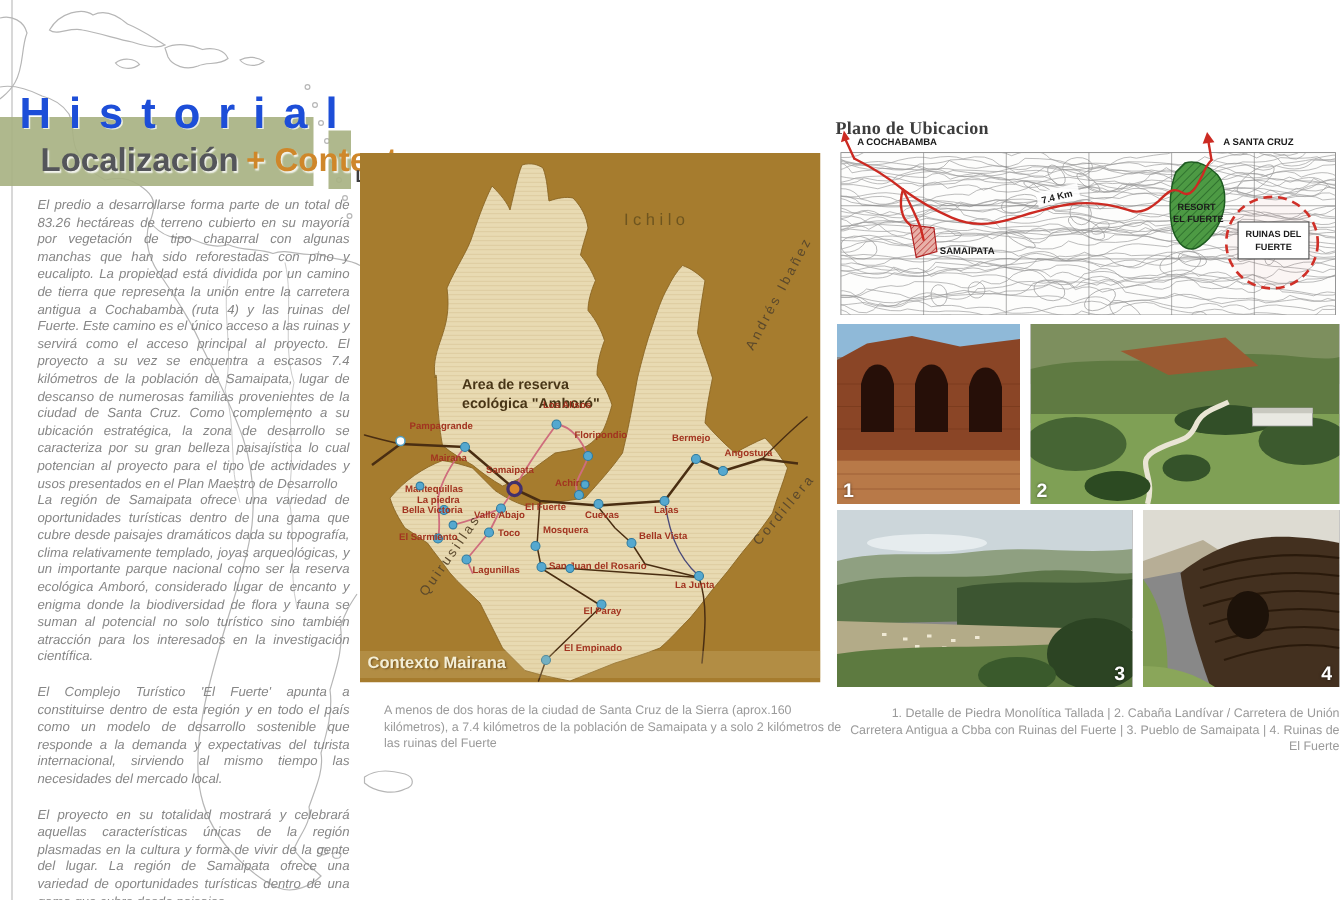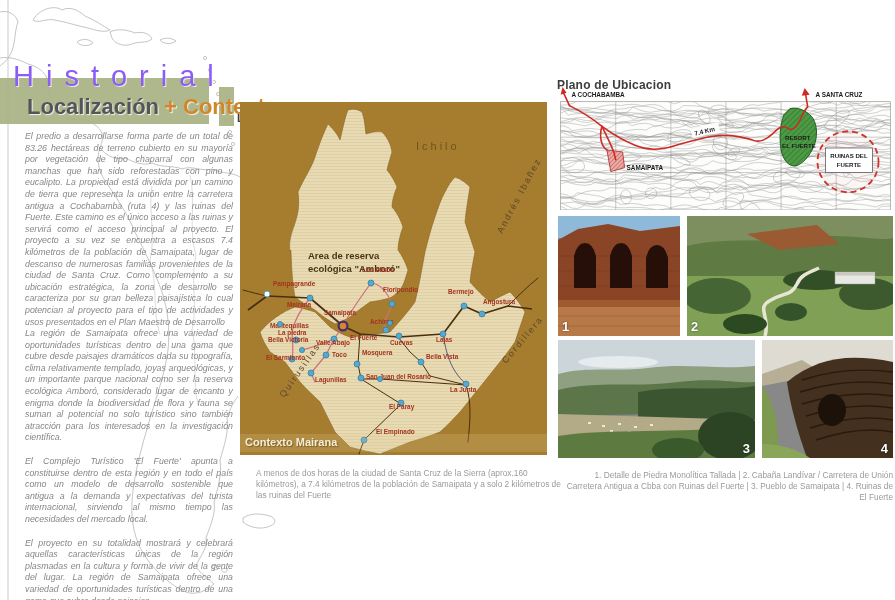--- a/index.html
+++ b/index.html
@@ -3,42 +3,42 @@
 <meta charset="utf-8">
 <style>
   html,body{margin:0;padding:0;background:#fff;}
   body{width:895px;height:600px;position:relative;overflow:hidden;
        font-family:"Liberation Sans",sans-serif;}
   .abs{position:absolute;}
   
   #world-map{left:0;top:0;width:560px;height:600px;pointer-events:none;}
   #green-band{left:0;top:78px;width:209px;height:46px;background:rgba(168,178,131,.92);}
   #green-chip{left:219px;top:87px;width:15px;height:39px;background:rgba(168,178,131,.92);}
-  #ghost-title{left:13px;top:60px;font-size:29px;font-weight:normal;letter-spacing:12px;
-       color:#8b5cf6;text-shadow:1px 1px 0 rgba(255,255,255,.75);white-space:nowrap;}
+  #ghost-title{left:13px;top:60px;font-size:29px;font-weight:bold;letter-spacing:12px;
+       color:#1d4ed8;text-shadow:1px 1px 0 rgba(255,255,255,.75);white-space:nowrap;}
   #main-title{left:27px;top:94px;font-size:22px;font-weight:bold;white-space:nowrap;
        text-shadow:1px 1px 1px rgba(255,255,255,.85);}
   #main-title .t1{color:#54555a;}
   #main-title .t2{color:#cf872a;margin-left:5px;}
   
   #left-col{left:25px;top:131px;width:208px;color:#868686;font-size:8.8px;
        line-height:11.6px;text-align:justify;}
   #left-col p{margin:0;font-style:italic;}
   #left-col p.gap{margin-top:12px;}
   
   .sec-head{font-size:11.5px;font-weight:bold;color:#3d3d3d;letter-spacing:.2px;}
   #mid-head{left:237px;top:64px;margin-top:48px;}
   #regional-map{left:240px;top:102px;width:307px;height:353px;}
   #regional-badge-strip{left:240px;top:434px;width:307px;height:18px;
        background:rgba(225,205,150,.22);}
   #regional-badge{left:245px;top:436px;color:#f3eed6;font-size:11px;font-weight:bold;
        text-shadow:1px 1px 1px rgba(90,60,20,.6);}
   #mid-caption{left:256px;top:468px;width:309px;font-size:8.3px;line-height:11px;color:#9a9a9a;}
   
-  #right-head{left:557px;top:78px;font-size:12px;}
+  #right-head{left:557px;top:78px;font-size:12px;font-family:Liberation Serif, serif;}
   #topo-map{left:555px;top:85px;width:338px;height:125px;}
   .photo{overflow:hidden;background:#888;}
   #photo-1{left:558px;top:216px;width:122px;height:120px;}
   #photo-2{left:687px;top:216px;width:206px;height:120px;}
   #photo-3{left:558px;top:340px;width:197px;height:118px;}
   #photo-4{left:762px;top:340px;width:131px;height:118px;}
   .photo-num{position:absolute;bottom:2px;color:#fff;font-size:13px;font-weight:bold;
        text-shadow:0 0 2px rgba(0,0,0,.6);}
   .num-left{left:4px;} .num-right{right:5px;}
   #photo-caption{left:558px;top:470px;width:335px;font-size:8.3px;line-height:11px;color:#9a9a9a;text-align:right;}
@@ -81,21 +81,21 @@
 <div id="green-band" class="abs"></div>
 <div id="green-chip" class="abs"></div>
 <div id="ghost-title" class="abs">Historial</div>
 <div id="main-title" class="abs">
   <span class="t1">Localización</span><span class="t2">+ Contexto</span>
 </div>
 
 <div id="left-col" class="abs">
   <p>El predio a desarrollarse forma parte de un total de 83.26 hectáreas de terreno cubierto en su mayoría por vegetación de tipo chaparral con algunas manchas que han sido reforestadas con pino y eucalipto.  La propiedad está dividida por un camino de tierra que representa la unión entre la carretera antigua a Cochabamba (ruta 4) y las ruinas del Fuerte.  Este camino es el único acceso a las ruinas y servirá como el acceso principal al proyecto.  El proyecto a su vez se encuentra a escasos 7.4 kilómetros de la población de Samaipata, lugar de descanso de numerosas familias provenientes de la ciudad de Santa Cruz.  Como complemento a su ubicación estratégica, la zona de desarrollo se caracteriza por su gran belleza paisajística lo cual potencian al proyecto para el tipo de actividades y usos presentados en el Plan Maestro de Desarrollo</p>
   <p>La región de Samaipata ofrece una variedad de oportunidades turísticas dentro de una gama que cubre desde paisajes dramáticos dada su topografía, clima relativamente templado, joyas arqueológicas, y un importante parque nacional como ser la reserva ecológica Amboró, considerado lugar de encanto y enigma donde la biodiversidad de flora y fauna se suman al potencial no solo turístico sino también atracción para los interesados en la investigación científica.</p>
-  <p class="gap">El Complejo Turístico 'El Fuerte' apunta a constituirse dentro de esta región y en todo el país como un modelo de desarrollo sostenible que antigua a la demanda y expectativas del turista internacional, sirviendo al mismo tiempo las necesidades del mercado local.</p>
+  <p class="gap">El Complejo Turístico 'El Fuerte' apunta a constituirse dentro de esta región y en todo el país como un modelo de desarrollo sostenible que responde a la demanda y expectativas del turista internacional, sirviendo al mismo tiempo las necesidades del mercado local.</p>
   <p class="gap">El proyecto en su totalidad mostrará y celebrará aquellas características únicas de la región plasmadas en la cultura y forma de vivir de la gente del lugar. La región de Samaipata ofrece una variedad de oportunidades turísticas dentro de una gama que cubre desde paisajes</p>
 </div>
 
 <div id="mid-head" class="abs sec-head">Localización sobre ruta turística</div>
 
 <svg id="regional-map" class="abs" viewBox="0 0 307 353">
   <defs>
     <pattern id="landtex" width="4" height="3" patternUnits="userSpaceOnUse">
       <rect width="4" height="3" fill="#e8dab2"></rect>
       <path d="M0,1.5 H4" stroke="#c9b282" stroke-width="0.45" opacity="0.6"></path>

